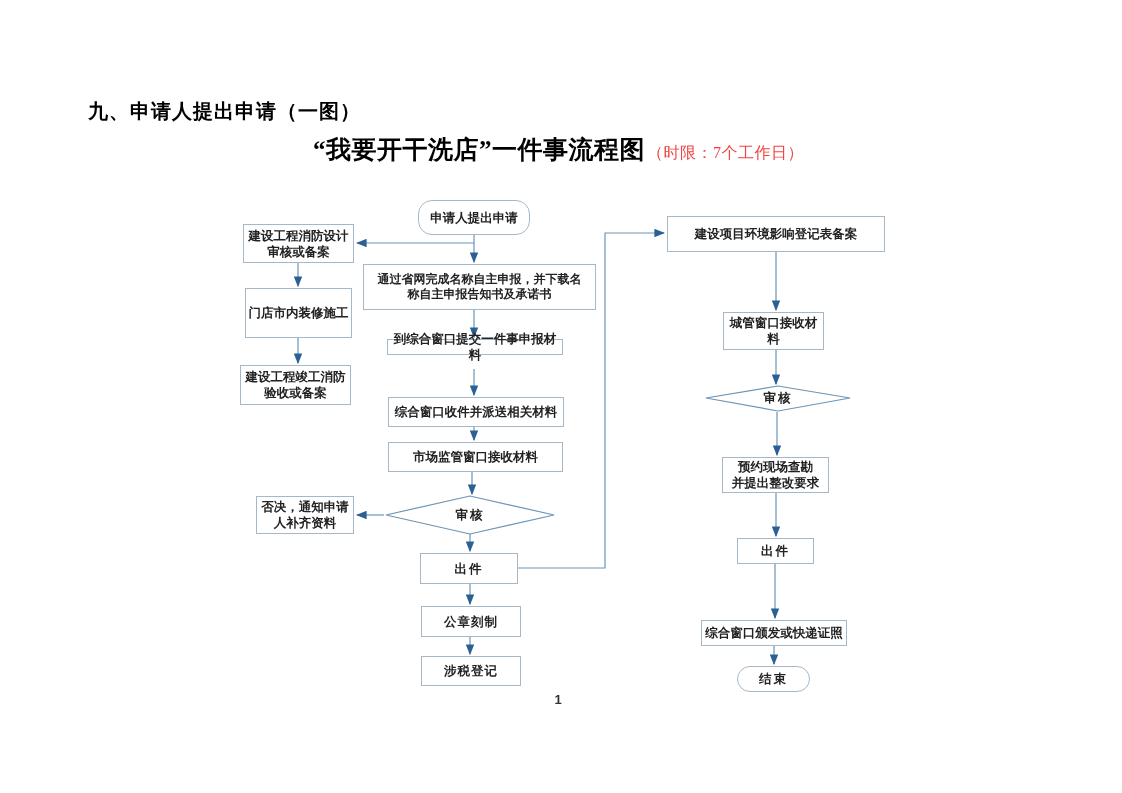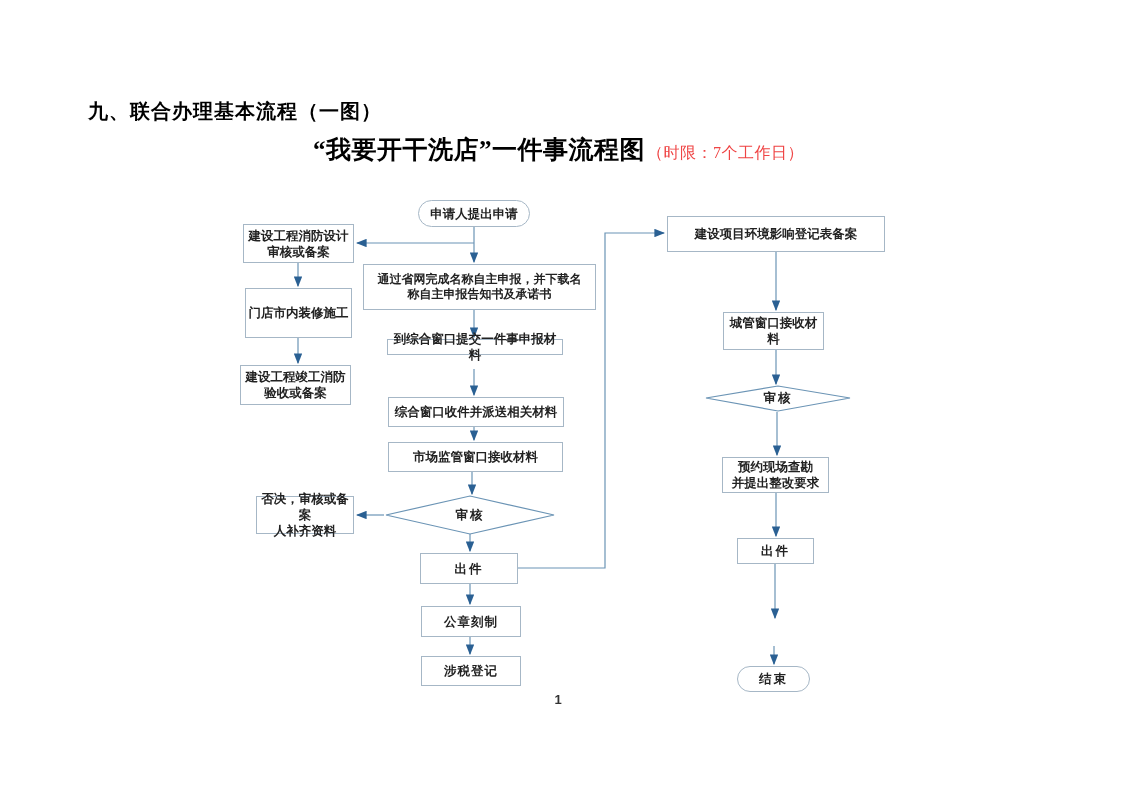--- a/index.html
+++ b/index.html
@@ -50,21 +50,21 @@
     display:flex;align-items:center;justify-content:center;
     font-size:12.5px;font-weight:700;color:#222;
     letter-spacing:2px;
   }
 </style>
 </head>
 <body>
 
 <div id="page">
 
-  <div class="heading">九、联合办理基本流程（一图）</div>
+  <div class="heading">九、申请人提出申请（一图）</div>
 
   <div class="title-row">
     <span class="title-main">“我要开干洗店”一件事流程图</span>
     <span class="title-note">（时限：7个工作日）</span>
   </div>
 
   <svg class="connectors" width="1122" height="793" viewBox="0 0 1122 793">
     <defs>
       <marker id="arrow" markerWidth="9" markerHeight="7" refX="8" refY="3.5" orient="auto">
         <path d="M0,0 L9,3.5 L0,7 Z" fill="#2a6093"></path>
@@ -88,44 +88,45 @@
       <line x1="776" y1="350" x2="776" y2="384" marker-end="url(#arrow)"></line>
       <line x1="777" y1="412" x2="777" y2="455" marker-end="url(#arrow)"></line>
       <line x1="776" y1="493" x2="776" y2="536" marker-end="url(#arrow)"></line>
       <line x1="775" y1="564" x2="775" y2="618" marker-end="url(#arrow)"></line>
       <line x1="774" y1="646" x2="774" y2="664" marker-end="url(#arrow)"></line>
       <polygon points="386,515 470,496 554,515 470,534" fill="#ffffff"></polygon>
       <polygon points="706,398 778,386 850,398 778,411" fill="#ffffff"></polygon>
     </g>
   </svg>
 
-  <div class="node stadium" style="left:418px;top:200px;width:112px;height:27px;">申请人提出申请</div>
+  <div class="node stadium" style="left:418px;top:200px;width:112px;height:35px;">申请人提出申请</div>
   <div class="node" style="left:363px;top:264px;width:233px;height:46px;font-size:12px;">通过省网完成名称自主申报，并下载名
 称自主申报告知书及承诺书</div>
   <div class="node" style="left:387px;top:339px;width:176px;height:16px;">到综合窗口提交一件事申报材
 料</div>
   <div class="node" style="left:388px;top:397px;width:176px;height:30px;">综合窗口收件并派送相关材料</div>
   <div class="node" style="left:388px;top:442px;width:175px;height:30px;">市场监管窗口接收材料</div>
   <div class="diamond-label" style="left:430px;top:505px;width:80px;height:20px;">审核</div>
   <div class="node" style="left:420px;top:553px;width:98px;height:31px;letter-spacing:2px;">出件</div>
   <div class="node" style="left:421px;top:606px;width:100px;height:31px;letter-spacing:1px;">公章刻制</div>
   <div class="node" style="left:421px;top:656px;width:100px;height:30px;letter-spacing:1px;">涉税登记</div>
 
   <div class="node" style="left:243px;top:224px;width:111px;height:39px;">建设工程消防设计
 审核或备案</div>
   <div class="node" style="left:245px;top:288px;width:107px;height:50px;">门店市内装修施工</div>
   <div class="node" style="left:240px;top:365px;width:111px;height:40px;">建设工程竣工消防
 验收或备案</div>
-  <div class="node" style="left:256px;top:496px;width:98px;height:38px;">否决，审核或备案
+  <div class="node" style="left:256px;top:496px;width:98px;height:38px;">否决，通知申请
 人补齐资料</div>
 
   <div class="node" style="left:667px;top:216px;width:218px;height:36px;">建设项目环境影响登记表备案</div>
   <div class="node" style="left:723px;top:312px;width:101px;height:38px;">城管窗口接收材
 料</div>
   <div class="diamond-label" style="left:738px;top:389px;width:80px;height:19px;">审核</div>
   <div class="node" style="left:722px;top:457px;width:107px;height:36px;">预约现场查勘
 并提出整改要求</div>
   <div class="node" style="left:737px;top:538px;width:77px;height:26px;letter-spacing:2px;">出件</div>
+  <div class="node" style="left:701px;top:620px;width:146px;height:26px;">综合窗口颁发或快递证照</div>
   <div class="node stadium" style="left:737px;top:666px;width:73px;height:26px;letter-spacing:2px;border-radius:13px;">结束</div>
 
   <div class="pagenum">1</div>
 
 </div>
 
 </body></html>

